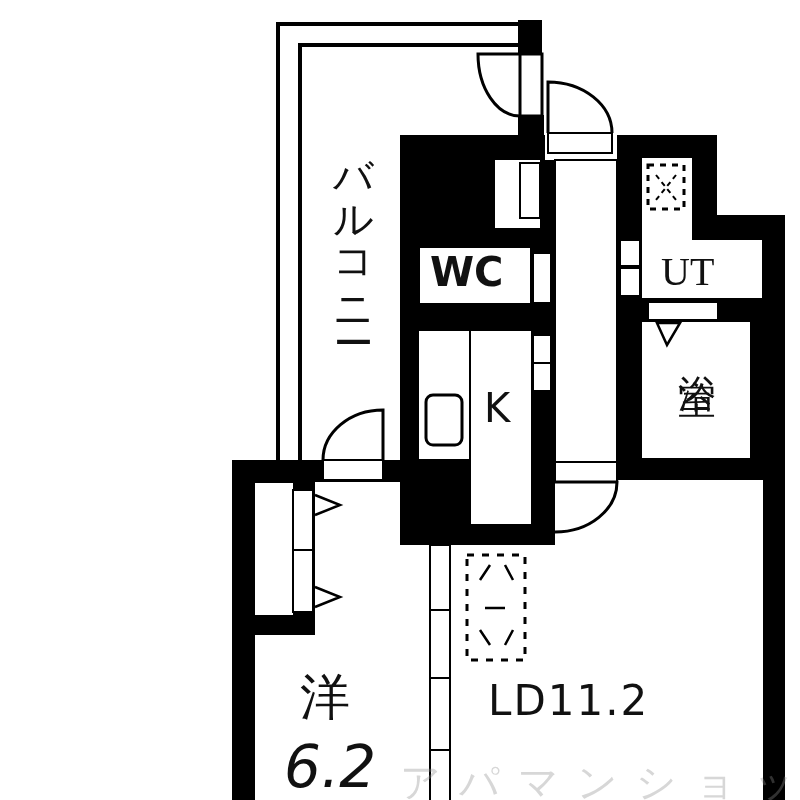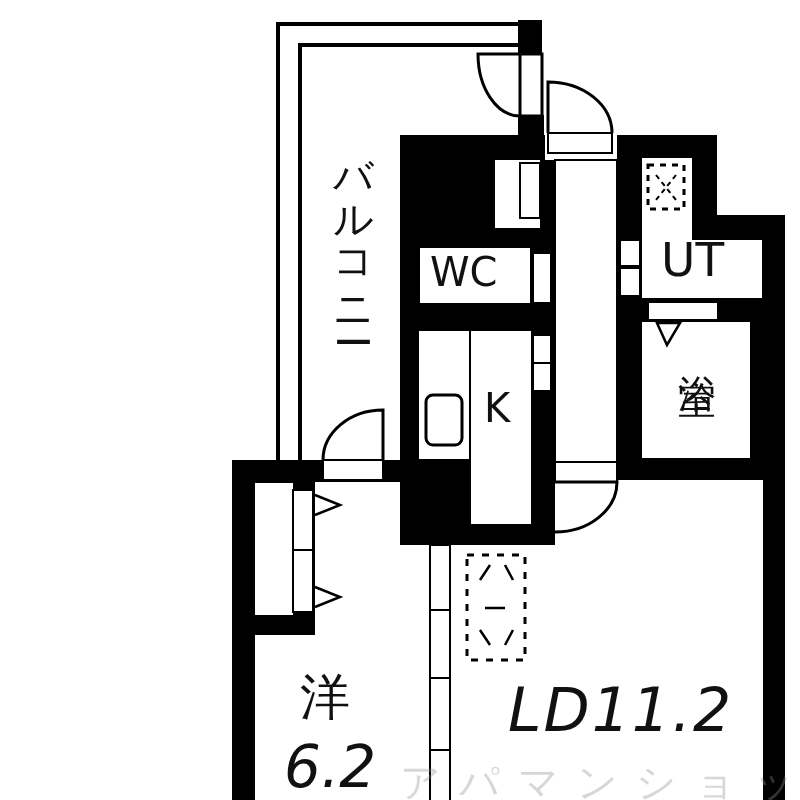--- a/index.html
+++ b/index.html
@@ -1,26 +1,26 @@
 <!DOCTYPE html>
 <html><head>
 <meta charset="utf-8">
 <style>
   html, body { margin: 0; padding: 0; background: #ffffff; }
   body { width: 800px; height: 800px; overflow: hidden; position: relative; font-family: "DejaVu Sans", sans-serif; }
   svg { position: absolute; left: 0; top: 0; }
   .lbl { position: absolute; color: #111; font-family: "DejaVu Sans", sans-serif; line-height: 1; white-space: nowrap; }
-  .wc { left: 430px; top: 252px; font-size: 40px; font-weight: 400; }
-  .ut { left: 661px; top: 236px; font-size: 47px; }
+  .wc { left: 430px; top: 252px; font-size: 40px; font-weight: 700; }
+  .ut { left: 661px; top: 252px; font-size: 40px; font-family: Liberation Serif, serif; }
   .k { left: 484px; top: 388px; font-size: 40px; }
   .bath { left: 678px; top: 345px; font-size: 38px; writing-mode: vertical-rl; letter-spacing: 4px; }
   .balcony { left: 334px; top: 132px; font-size: 40px; writing-mode: vertical-rl; letter-spacing: 2px; }
   .yo { left: 300px; top: 672px; font-size: 50px; }
   .yo-size { left: 284px; top: 738px; font-size: 58px; font-style: italic; }
-  .ld { left: 508px; top: 680px; font-size: 60px; letter-spacing: 2px; font-style: italic; }
+  .ld { left: 488px; top: 680px; font-size: 42px; letter-spacing: 2px; }
   .wm { left: 400px; top: 762px; font-size: 40px; color: rgba(140,140,140,0.35); letter-spacing: 18px; }
 </style>
 </head>
 <body>
 
 <svg width="800" height="800" viewBox="0 0 800 800" xmlns="http://www.w3.org/2000/svg">
 
   <g fill="none" stroke="#000" stroke-width="4">
     <path d="M278 460 L278 24 L520 24"></path>
     <path d="M300 460 L300 45 L520 45"></path>

